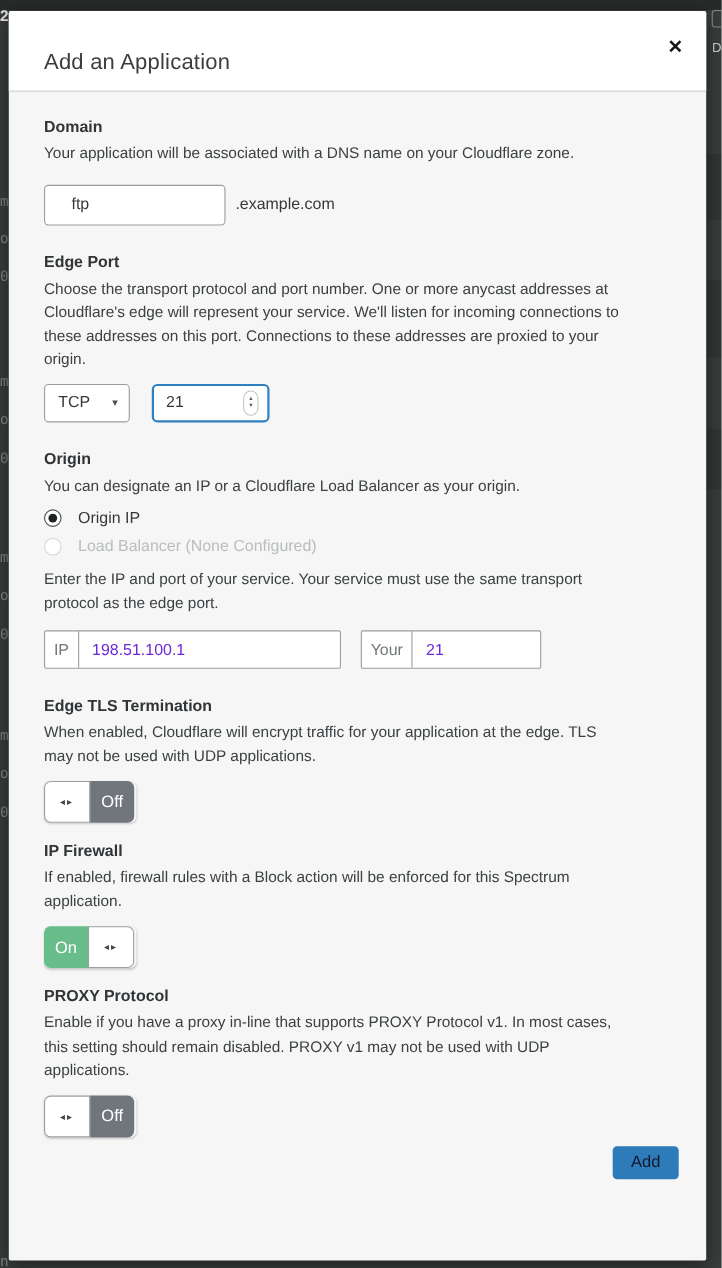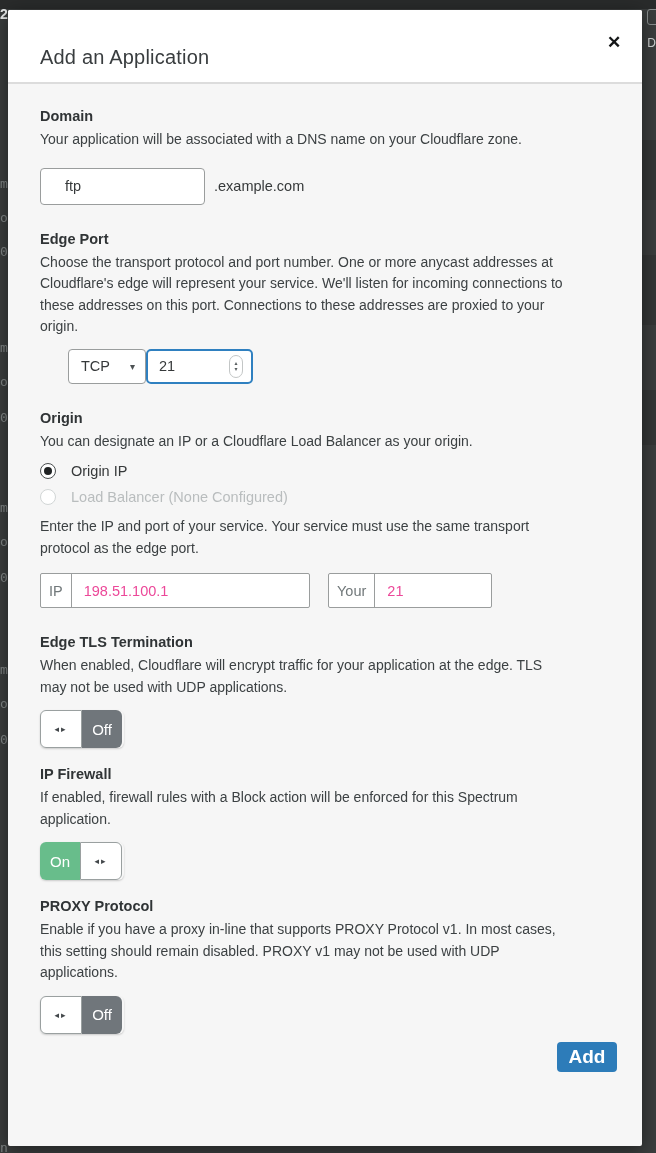--- a/index.html
+++ b/index.html
@@ -25,54 +25,54 @@
   .section-heading.first { margin-top:0; }
   .section-heading.after-toggle { margin-top:18px; }
   .desc { font-size:14px; line-height:21.5px; color:#3c4143; margin-top:5px; white-space:pre; }
 
   
   .domain-row { margin-top:17px; display:flex; align-items:center; }
   .text-input { width:165px; height:37px; border:1px solid #9a9d9d; border-radius:4px; background:#fff; padding:0 24px; font-size:14.5px; color:#36393a; font-family:"Liberation Sans",sans-serif; outline:none; }
   .suffix { margin-left:9px; font-size:14.5px; color:#36393a; }
 
   
-  .edgeport-row { margin-top:11px; display:flex; gap:0;margin-left:28px; }
+  .edgeport-row { margin-top:11px; display:flex; gap:20px; }
   .select-box { width:78px; height:35px; background:#fff; border:1px solid #9a9d9d; border-radius:4px; display:flex; align-items:center; justify-content:space-between; padding:0 10px 0 12px; font-size:14.5px; color:#36393a; cursor:pointer; }
   .caret { font-size:10px; color:#4d5254; }
   .port-input { width:107px; height:35px; background:#fff; border:2px solid #2f80c0; border-radius:5px; display:flex; align-items:center; justify-content:space-between; padding:0 8px 0 11px; font-size:14.5px; color:#36393a; }
   .spinner { width:14px; height:23px; border:1px solid #c3c6c6; border-radius:8px; display:flex; flex-direction:column; align-items:center; justify-content:center; color:#5a6062; cursor:pointer; }
   .spinner span { font-size:6px; line-height:6px; }
 
   
   .radio-group { margin-top:6px; }
   .radio-row { display:flex; align-items:center; height:26px; gap:15px; font-size:14.5px; color:#36393a; cursor:pointer; }
   .radio-outer { width:16px; height:16px; border-radius:50%; border:1.5px solid #4b4f50; background:#fff; display:flex; align-items:center; justify-content:center; }
   .radio-dot { width:8px; height:8px; border-radius:50%; background:#1f2223; }
   .radio-row.disabled { color:#b9bdbe; cursor:default; }
   .radio-row.disabled .radio-outer { border:1.5px solid #d2d6d6; }
   .note { margin-top:6px; }
   .ipport-row { margin-top:14px; display:flex; gap:18px;align-items:flex-end; }
   .prefix-input { display:flex; height:35px; background:#fff; border:1px solid #9a9d9d; border-radius:2px; align-items:stretch; }
   .prefix-input.ip { width:270px; }
   .prefix-input.port { width:164px; }
   .prefix-label { display:flex; align-items:center; padding:0 8px; font-size:14.5px; color:#71787a; border-right:1px solid #9a9d9d; }
-  .prefix-value { display:flex; align-items:center; padding:0 12px; font-size:14.5px; color:#ec4899; flex:1; }
+  .prefix-value { display:flex; align-items:center; padding:0 12px; font-size:14.5px; color:#6d28d9; flex:1; }
 
   
   .toggle { margin-top:12px; width:84px; height:38px; display:flex; cursor:pointer; border-radius:6px; box-shadow:0 1px 2px rgba(0,0,0,0.18); }
   .toggle-handle { width:42px; background:#fff; border:1px solid #9aa0a0; display:flex; align-items:center; justify-content:center; font-size:9px; letter-spacing:2px; color:#42474a; }
   .toggle .toggle-handle.left { border-radius:6px 0 0 6px; }
   .toggle .toggle-handle.right { border-radius:0 6px 6px 0; }
   .toggle-label { width:40px; display:flex; align-items:center; justify-content:center; font-size:15px; color:#fff; }
   .toggle-label.off { background:#70767b; border-radius:0 6px 6px 0; }
   .toggle-label.on { background:#68bd8b; border-radius:6px 0 0 6px; }
 
   
   .footer-row { margin-top:8px; display:flex; justify-content:flex-end; }
-  .add-btn { width:60px; height:30px; background:#2d7cb9; color:#ffffff; border:none; border-radius:4px; font-size:19px; font-weight:700; font-family:"Liberation Sans",sans-serif; cursor:pointer; }
+  .add-btn { width:60px; height:30px; background:#2d7cb9; color:#0f172a; border:none; border-radius:4px; font-size:15px; font-weight:400; font-family:"Liberation Sans",sans-serif; cursor:pointer; }
 </style>
 </head>
 <body>
 
 <div class="backdrop-topbar"></div>
 <div class="bd-band" style="top:140px;height:60px;"></div>
 <div class="bd-band" style="top:255px;height:70px;"></div>
 <div class="bd-band" style="top:390px;height:55px;"></div>
 <div class="bd-outline"></div>
 <div>

